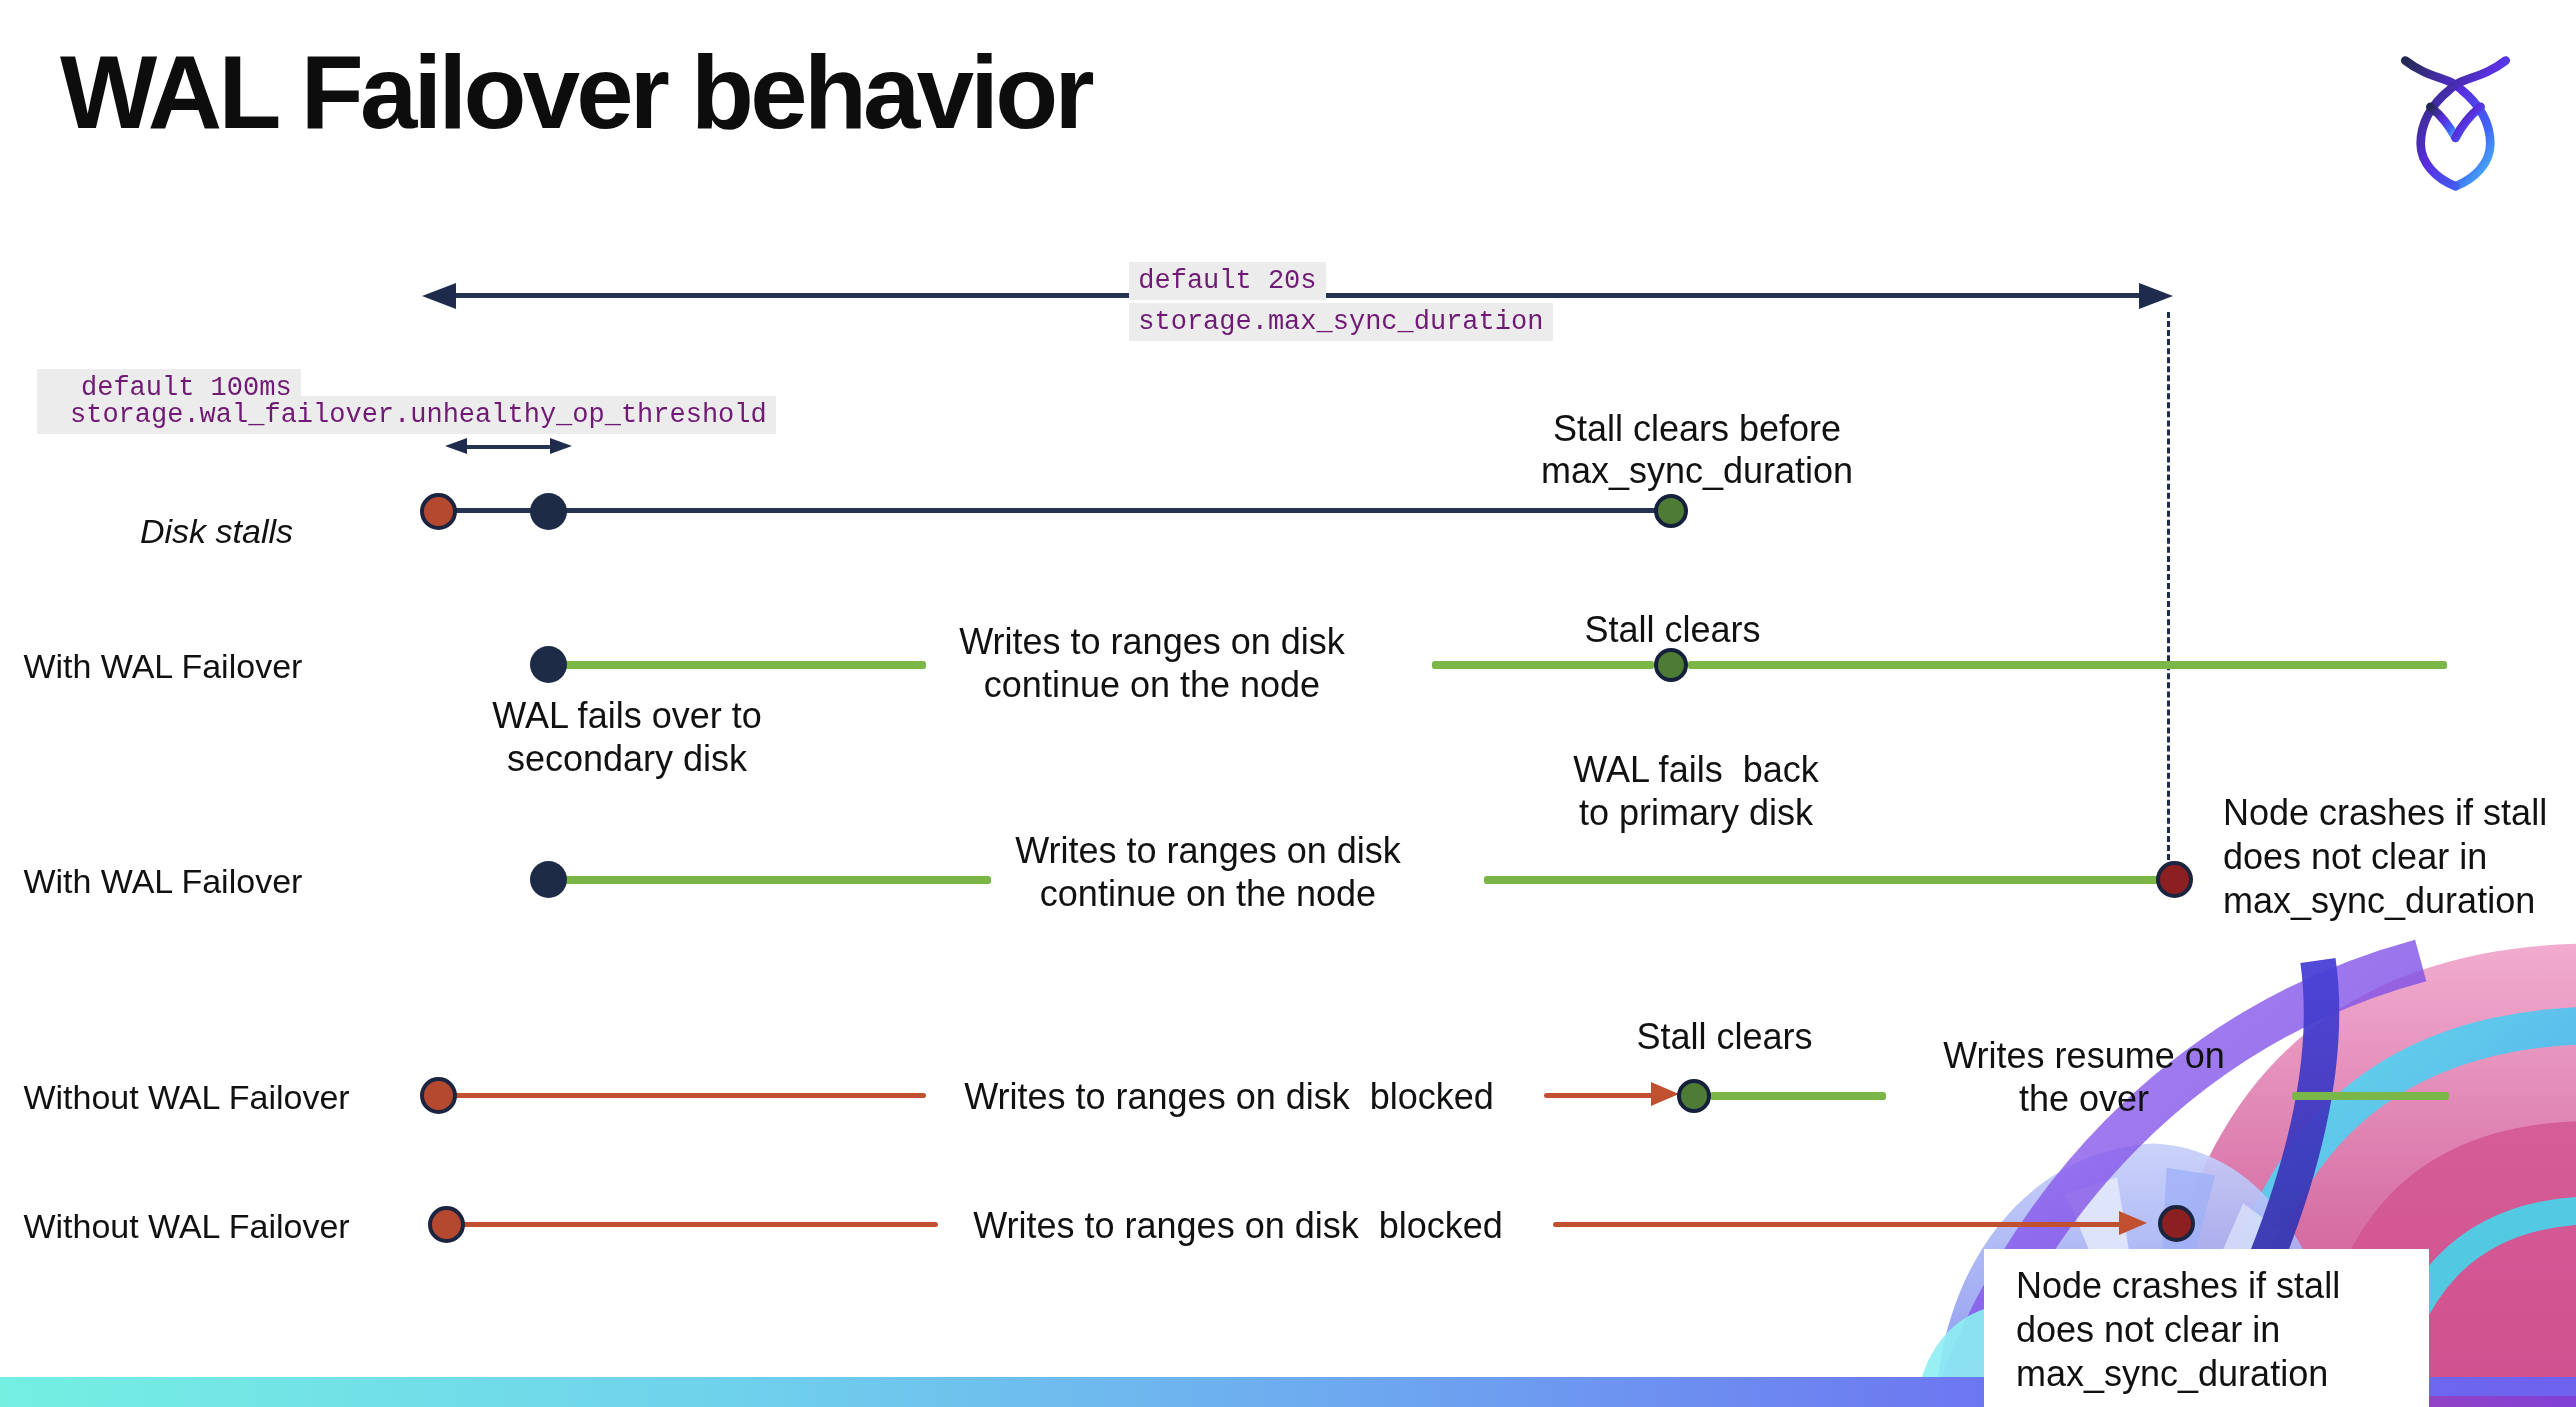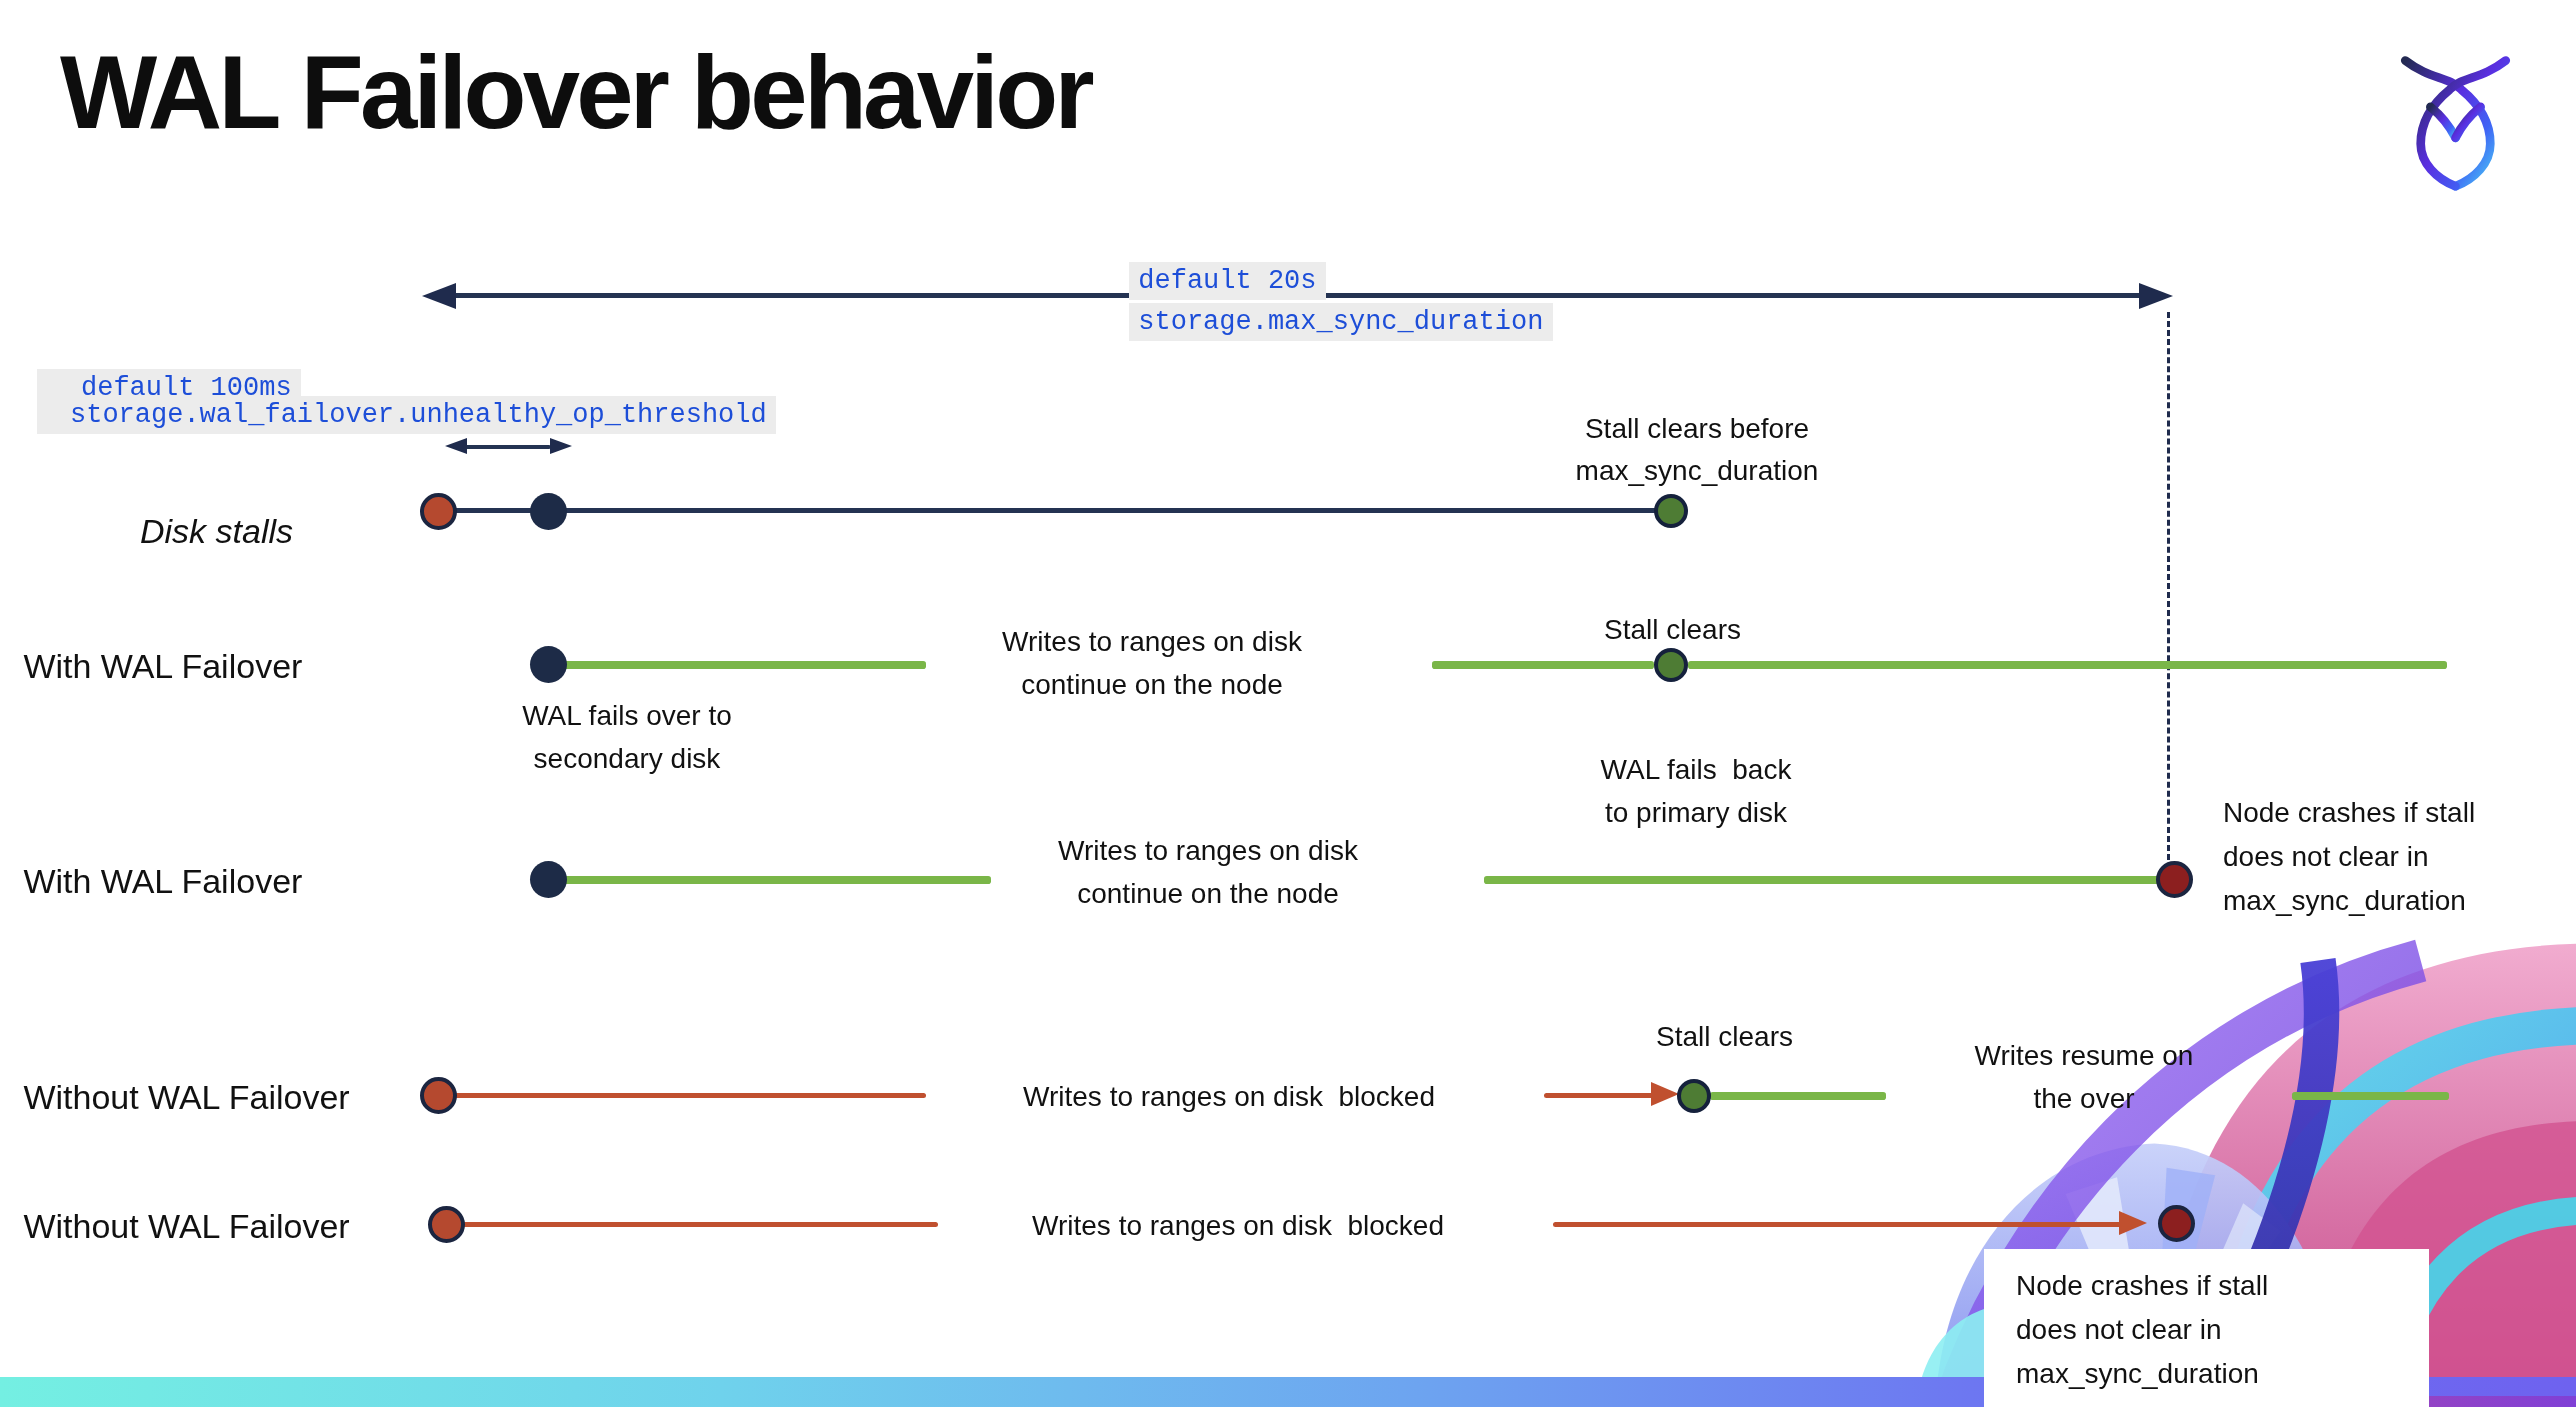--- a/index.html
+++ b/index.html
@@ -6,25 +6,25 @@
   body{
     width:2576px;height:1408px;position:relative;overflow:hidden;
     background:#ffffff;font-family:"Liberation Sans",sans-serif;color:#111;
   }
   .page-title{
     position:absolute;left:60px;top:34px;font-size:103px;font-weight:800;
     letter-spacing:-3.7px;color:#0d0d0d;z-index:6;white-space:nowrap;
   }
   .mono-label{
     position:absolute;font-family:"Liberation Mono","DejaVu Sans Mono",monospace;
-    font-size:27px;line-height:34px;background:#ececec;color:#1d4ed8;
+    font-size:27px;line-height:34px;background:#ececec;color:#701a75;
     padding:1.9px 9.3px;white-space:nowrap;z-index:6;
   }
   .ann{
-    position:absolute;font-size:28px;line-height:43px;color:#111;
+    position:absolute;font-size:36px;line-height:43px;color:#111;
     white-space:pre-wrap;z-index:6;
   }
   .center{text-align:center;}
   .row-label{
     position:absolute;font-size:34px;color:#111;white-space:nowrap;z-index:6;
   }
   .hline{position:absolute;z-index:5;border-radius:2.8px;}
   .navy-line{height:4.7px;background:#243352;}
   .green-line{height:8.4px;background:#7ab648;}
   .red-line{height:4.7px;background:#c0502f;}

